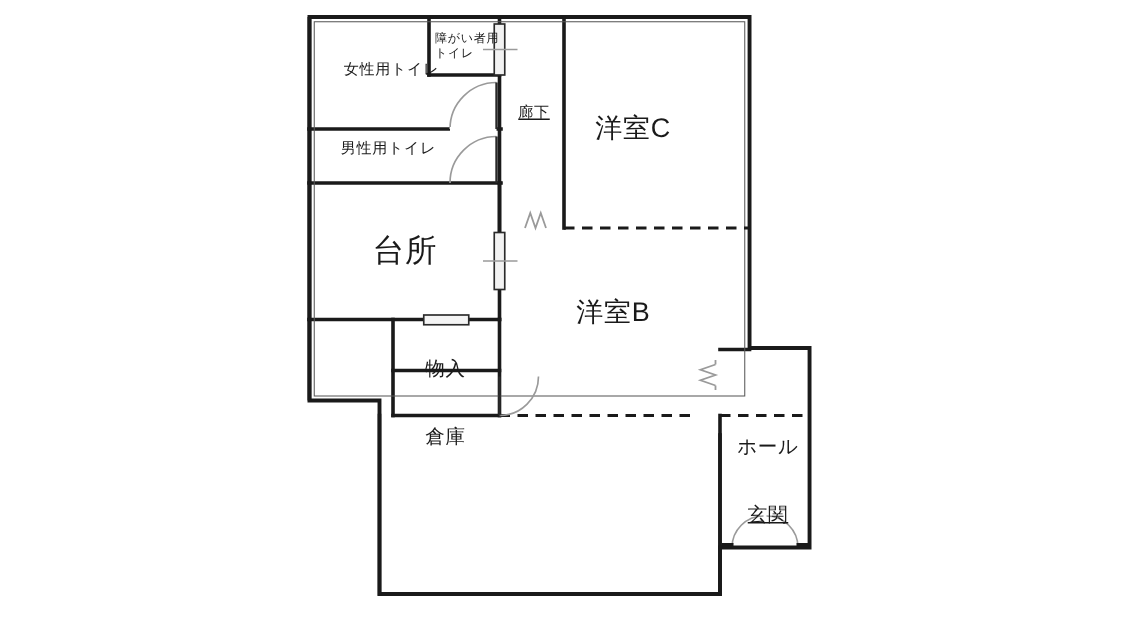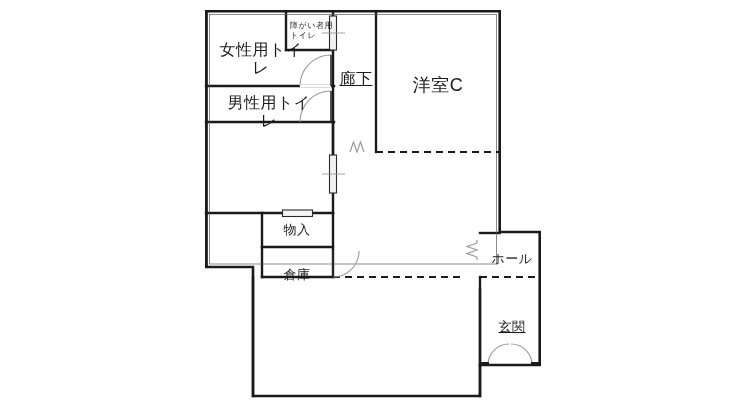--- a/index.html
+++ b/index.html
@@ -31,22 +31,22 @@
     position: absolute;
     color: #1a1a1a;
     text-align: center;
     white-space: pre-line;
     line-height: 1.12;
     letter-spacing: 0.5px;
     pointer-events: none;
   }
   .lbl-xl   { font-size: 21px; }
   .lbl-lg   { font-size: 18px; }
-  .lbl-md   { font-size: 13px; }
-  .lbl-sm   { font-size: 16px; }
+  .lbl-md   { font-size: 13px; margin-top: 16px; }
+  .lbl-sm   { font-size: 10px; }
   .lbl-xs   { font-size: 8px; line-height: 1.25; }
 </style>
 </head>
 <body>
 
 <div id="floorplan-root">
 
   <svg id="plan-svg" viewBox="0 0 750 420" xmlns="http://www.w3.org/2000/svg">
 
     <g>
@@ -162,30 +162,32 @@
       <rect x="282.5" y="210" width="30" height="6.5" fill="#f4f4f4" stroke="#2a2a2a" stroke-width="1.1"></rect>
     </g>
 
   </svg>
 
   <div class="room-label lbl-xs" style="left:290px; top:21px; width:44px; text-align:left;">障がい者用
 トイレ</div>
 
   <div class="room-label lbl-sm" style="left:216px; top:41px; width:90px;">女性用トイレ</div>
 
-  <div class="room-label lbl-sm" style="left:224px; top:94px; width:90px;">男性用トイレ</div>
+  <div class="room-label lbl-sm" style="left:214px; top:94px; width:90px;">男性用トイレ</div>
 
   <div class="room-label lbl-sm" style="left:338px; top:70px; width:36px;text-decoration:underline;">廊下</div>
 
-  <div class="room-label lbl-lg" style="left:396px; top:75px; width:84px;">洋室C</div>
+  <div class="room-label lbl-lg" style="left:380px; top:75px; width:84px;">洋室C</div>
 
+  <div class="room-label lbl-xl" style="left:232px; top:156px; width:76px;">台所</div>
 
+  <div class="room-label lbl-lg" style="left:367px; top:198px; width:84px;">洋室B</div>
 
   <div class="room-label lbl-md" style="left:269px; top:223px; width:56px;">物入</div>
 
   <div class="room-label lbl-md" style="left:269px; top:268px; width:56px;">倉庫</div>
 
-  <div class="room-label lbl-md" style="left:484px; top:252px; width:56px;">ホール</div>
+  <div class="room-label lbl-md" style="left:484px; top:275px; width:56px;">ホール</div>
 
   <div class="room-label lbl-md" style="left:486px; top:320px; width:52px;text-decoration:underline;">玄関</div>
 
 
 </div>
 
 </body></html>

